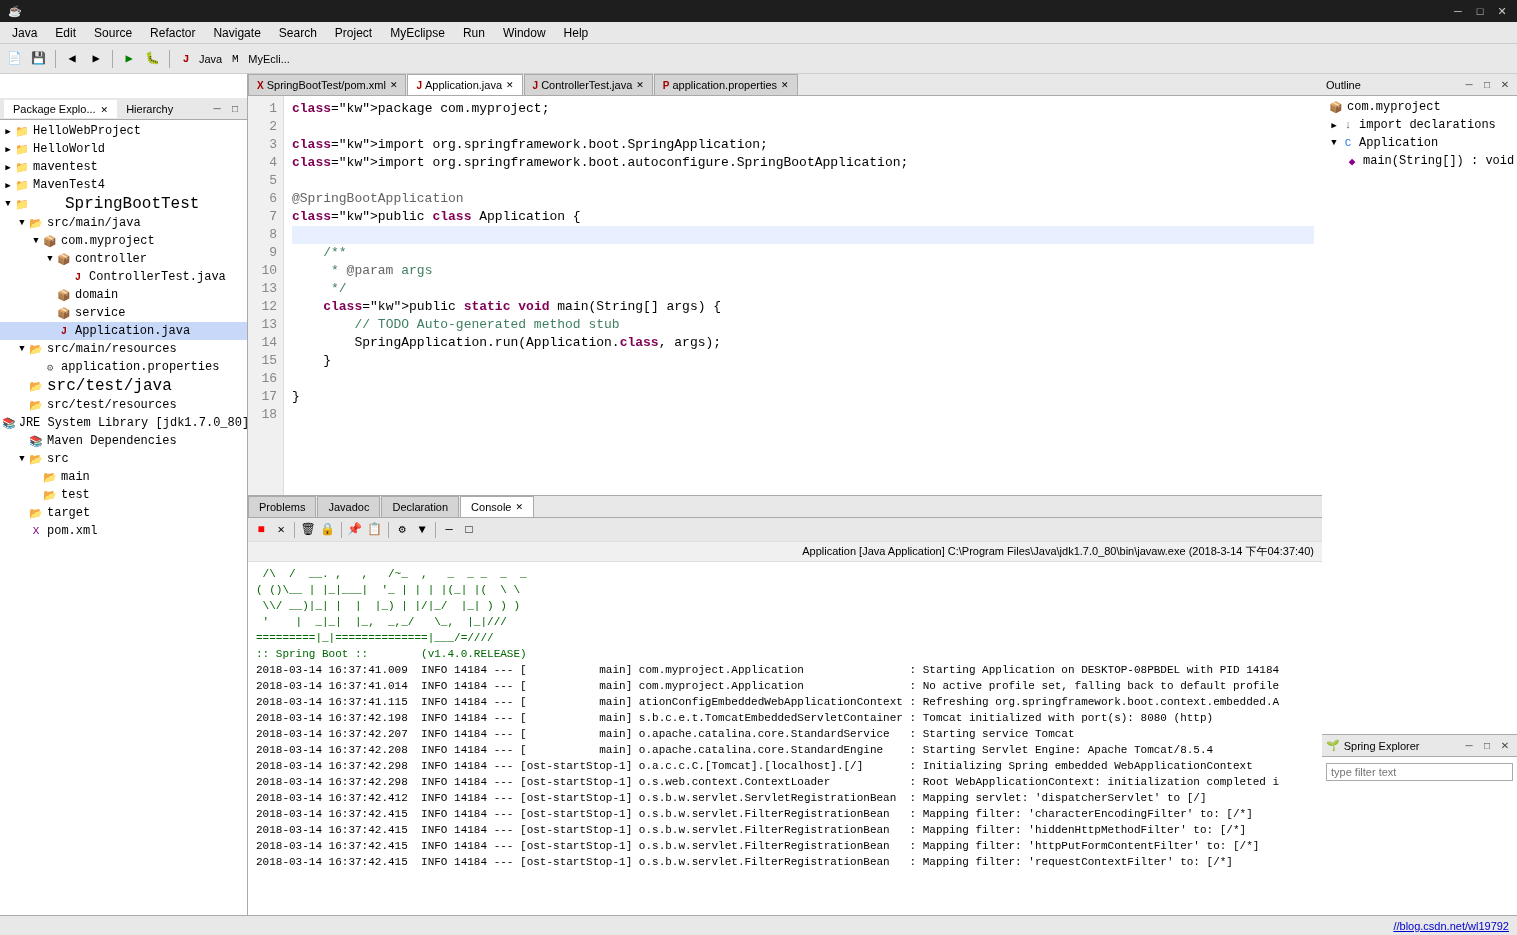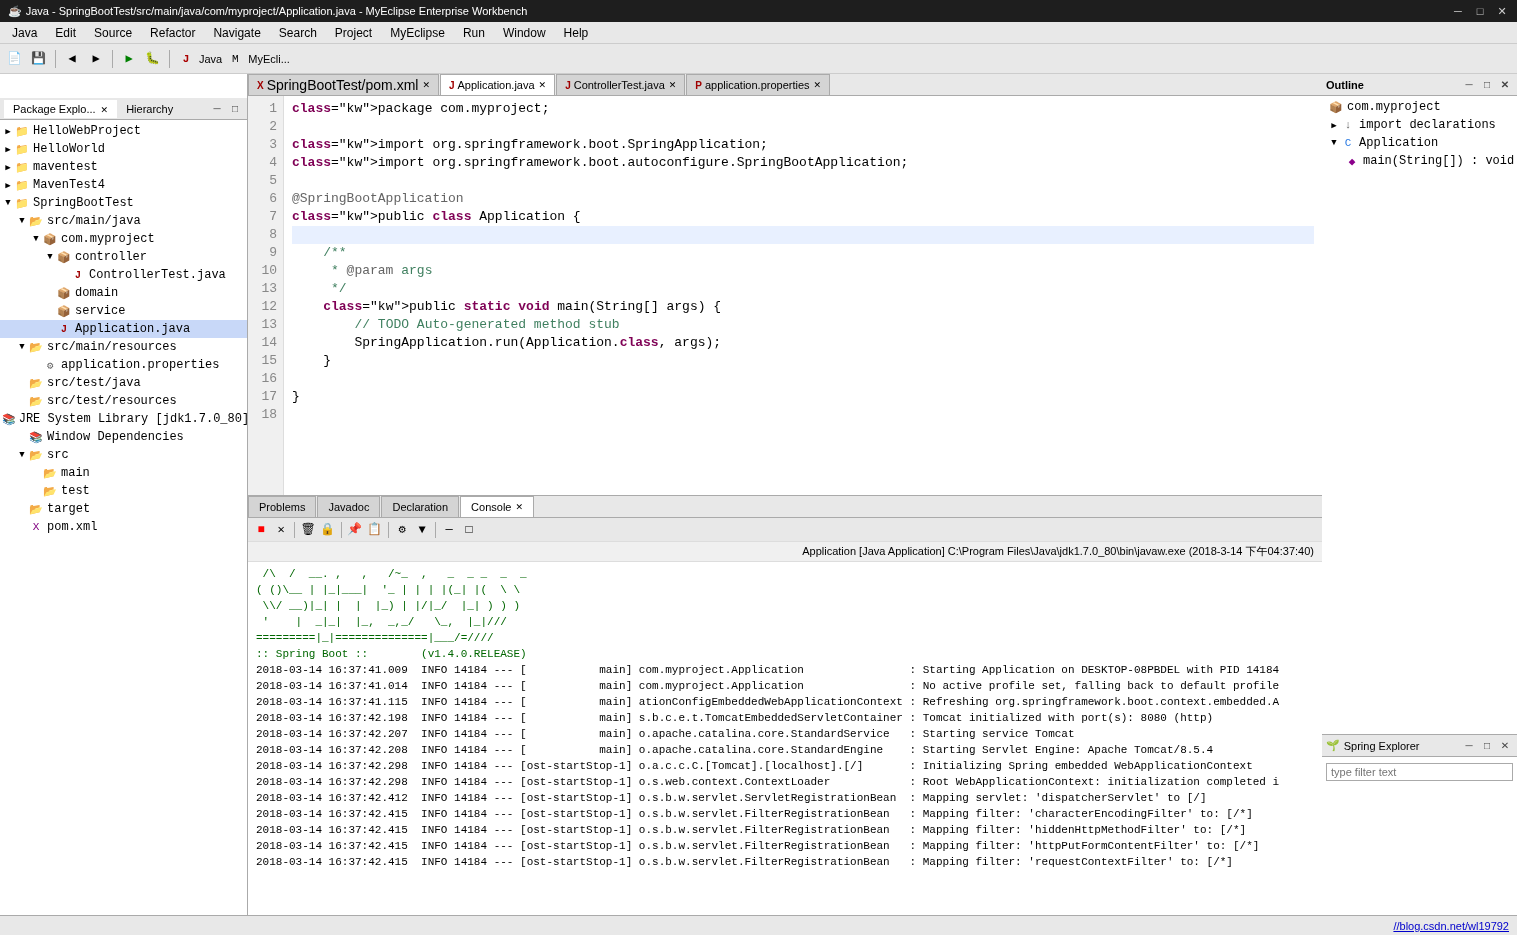--- a/index.html
+++ b/index.html
@@ -162,21 +162,20 @@
     #outline-header {
       background: #e8e8e8;
       border-bottom: 1px solid #aaa;
       display: flex;
       align-items: center;
       height: 22px;
       padding: 0 4px;
       font-family: Arial, sans-serif;
       font-size: 11px;
       justify-content: space-between;
-      font-weight: bold;
     }
     #outline-content { flex: 1; overflow: auto; padding: 2px 0; background: white; }
     
     #spring-explorer-panel {
       height: 180px;
       display: flex;
       flex-direction: column;
     }
     #spring-explorer-header {
       background: #e8e8e8;
@@ -288,21 +287,20 @@
       display: flex;
       flex-direction: column;
     }
   </style>
 </head>
 <body>
 
 <div id="titlebar">
   <div id="titlebar-left">
     <span style="color:#f0a000;">☕</span>
-    <span style="font-size:11px;">Java - SpringBootTest/src/main/java/com/myproject/Application.java - MyEclipse Enterprise Workbench</span>
   </div>
   <div id="titlebar-controls">
     <div class="title-btn">─</div>
     <div class="title-btn">□</div>
     <div class="title-btn">✕</div>
   </div>
 </div>
 
 <div id="menubar">
     <div class="menu-item">Java</div>
@@ -369,21 +367,21 @@
         <div class="tree-item">
           <span style="display: inline-block; width: 0px;"></span>
           <span class="tree-arrow">▶</span>
           <span class="tree-icon" style="color: rgb(74, 144, 217);">📁</span>
           <span style="font-size: 12px;">MavenTest4</span>
         </div>
         <div class="tree-item">
           <span style="display: inline-block; width: 0px;"></span>
           <span class="tree-arrow">▼</span>
           <span class="tree-icon" style="color: rgb(74, 144, 217);">📁</span>
-          <span style="font-size: 12px;">SpringBootTest</span>
+          <span style="font-size: 16px; margin-left: 32px;">SpringBootTest</span>
         </div>
         <div class="tree-item">
           <span style="display: inline-block; width: 14px;"></span>
           <span class="tree-arrow">▼</span>
           <span class="tree-icon" style="color: rgb(220, 180, 98);">📂</span>
           <span style="font-size: 12px;">src/main/java</span>
         </div>
         <div class="tree-item">
           <span style="display: inline-block; width: 28px;"></span>
           <span class="tree-arrow">▼</span>
@@ -429,39 +427,39 @@
         <div class="tree-item">
           <span style="display: inline-block; width: 28px;"></span>
           <span class="tree-arrow"> </span>
           <span class="tree-icon" style="color: rgb(102, 102, 102);">⚙</span>
           <span style="font-size: 12px;">application.properties</span>
         </div>
         <div class="tree-item">
           <span style="display: inline-block; width: 14px;"></span>
           <span class="tree-arrow"> </span>
           <span class="tree-icon" style="color: rgb(220, 180, 98);">📂</span>
-          <span style="font-size: 12px;">src/test/java</span>
+          <span style="font-size: 16px;">src/test/java</span>
         </div>
         <div class="tree-item">
           <span style="display: inline-block; width: 14px;"></span>
           <span class="tree-arrow"> </span>
           <span class="tree-icon" style="color: rgb(220, 180, 98);">📂</span>
           <span style="font-size: 12px;">src/test/resources</span>
         </div>
         <div class="tree-item">
           <span style="display: inline-block; width: 14px;"></span>
           <span class="tree-arrow"> </span>
           <span class="tree-icon" style="color: rgb(136, 68, 0);">📚</span>
           <span style="font-size: 12px;">JRE System Library [jdk1.7.0_80]</span>
         </div>
         <div class="tree-item">
           <span style="display: inline-block; width: 14px;"></span>
           <span class="tree-arrow"> </span>
           <span class="tree-icon" style="color: rgb(136, 68, 0);">📚</span>
-          <span style="font-size: 12px;">Window Dependencies</span>
+          <span style="font-size: 12px;">Maven Dependencies</span>
         </div>
         <div class="tree-item">
           <span style="display: inline-block; width: 14px;"></span>
           <span class="tree-arrow">▼</span>
           <span class="tree-icon" style="color: rgb(220, 180, 98);">📂</span>
           <span style="font-size: 12px;">src</span>
         </div>
         <div class="tree-item">
           <span style="display: inline-block; width: 28px;"></span>
           <span class="tree-arrow"> </span>
@@ -489,21 +487,21 @@
       </div>
   </div>
 
   <div id="editor-and-bottom">
 
     <div id="code-area">
 
       <div id="editor-tabs">
       <div class="editor-tab">
             <span class="editor-tab-icon">X</span>
-            <span style="font-size: 14px; font-family: Arial, sans-serif;">SpringBootTest/pom.xml</span>
+            <span style="font-size: 11px; font-family: Arial, sans-serif;">SpringBootTest/pom.xml</span>
             <span class="editor-tab-close">✕</span>
           </div>
           <div class="editor-tab active">
             <span class="editor-tab-icon">J</span>
             <span style="font-size: 11px; font-family: Arial, sans-serif;">Application.java</span>
             <span class="editor-tab-close">✕</span>
           </div>
           <div class="editor-tab">
             <span class="editor-tab-icon">J</span>
             <span style="font-size: 11px; font-family: Arial, sans-serif;">ControllerTest.java</span>

